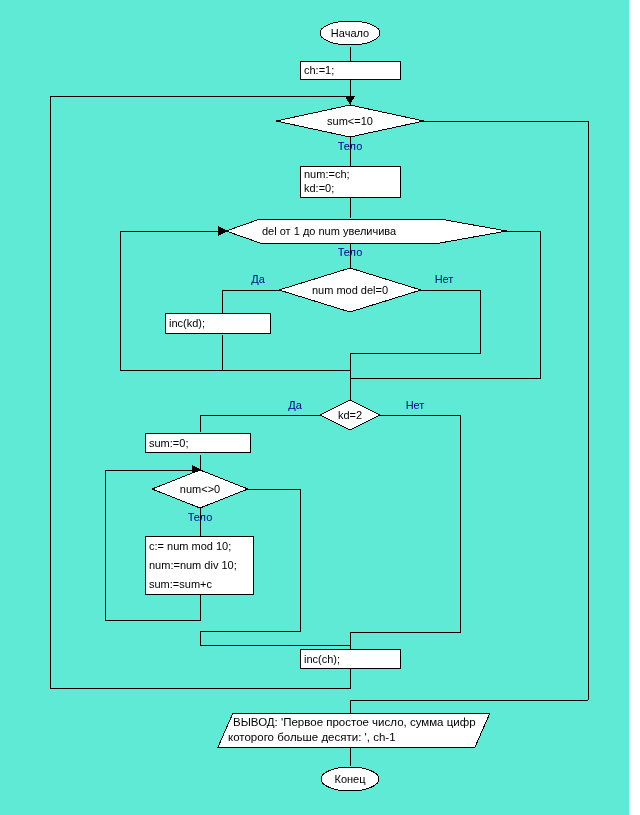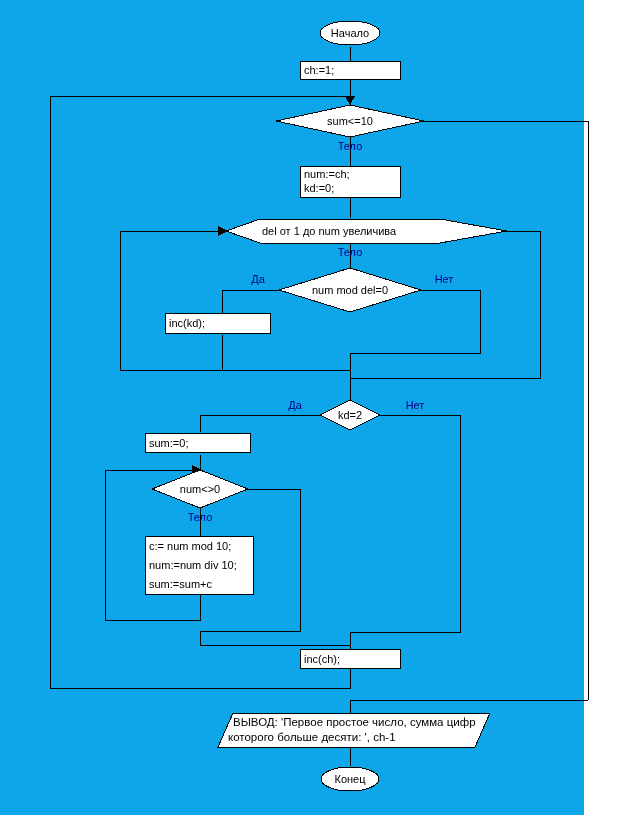--- a/index.html
+++ b/index.html
@@ -8,23 +8,23 @@
     background: #ffffff;
   }
   body {
     width: 640px;
     height: 815px;
     font-family: "Liberation Sans", sans-serif;
     overflow: hidden;
   }
   #flowchart-root {
     position: relative;
-    width: 584px;
+    width: 629px;
     height: 815px;
-    background: #0ea5e9;
+    background: #5eead4;
   }
   svg.chart-layer {
     position: absolute;
     left: 0;
     top: 0;
     width: 640px;
     height: 815px;
   }
   svg.chart-layer line,
   svg.chart-layer polyline,

